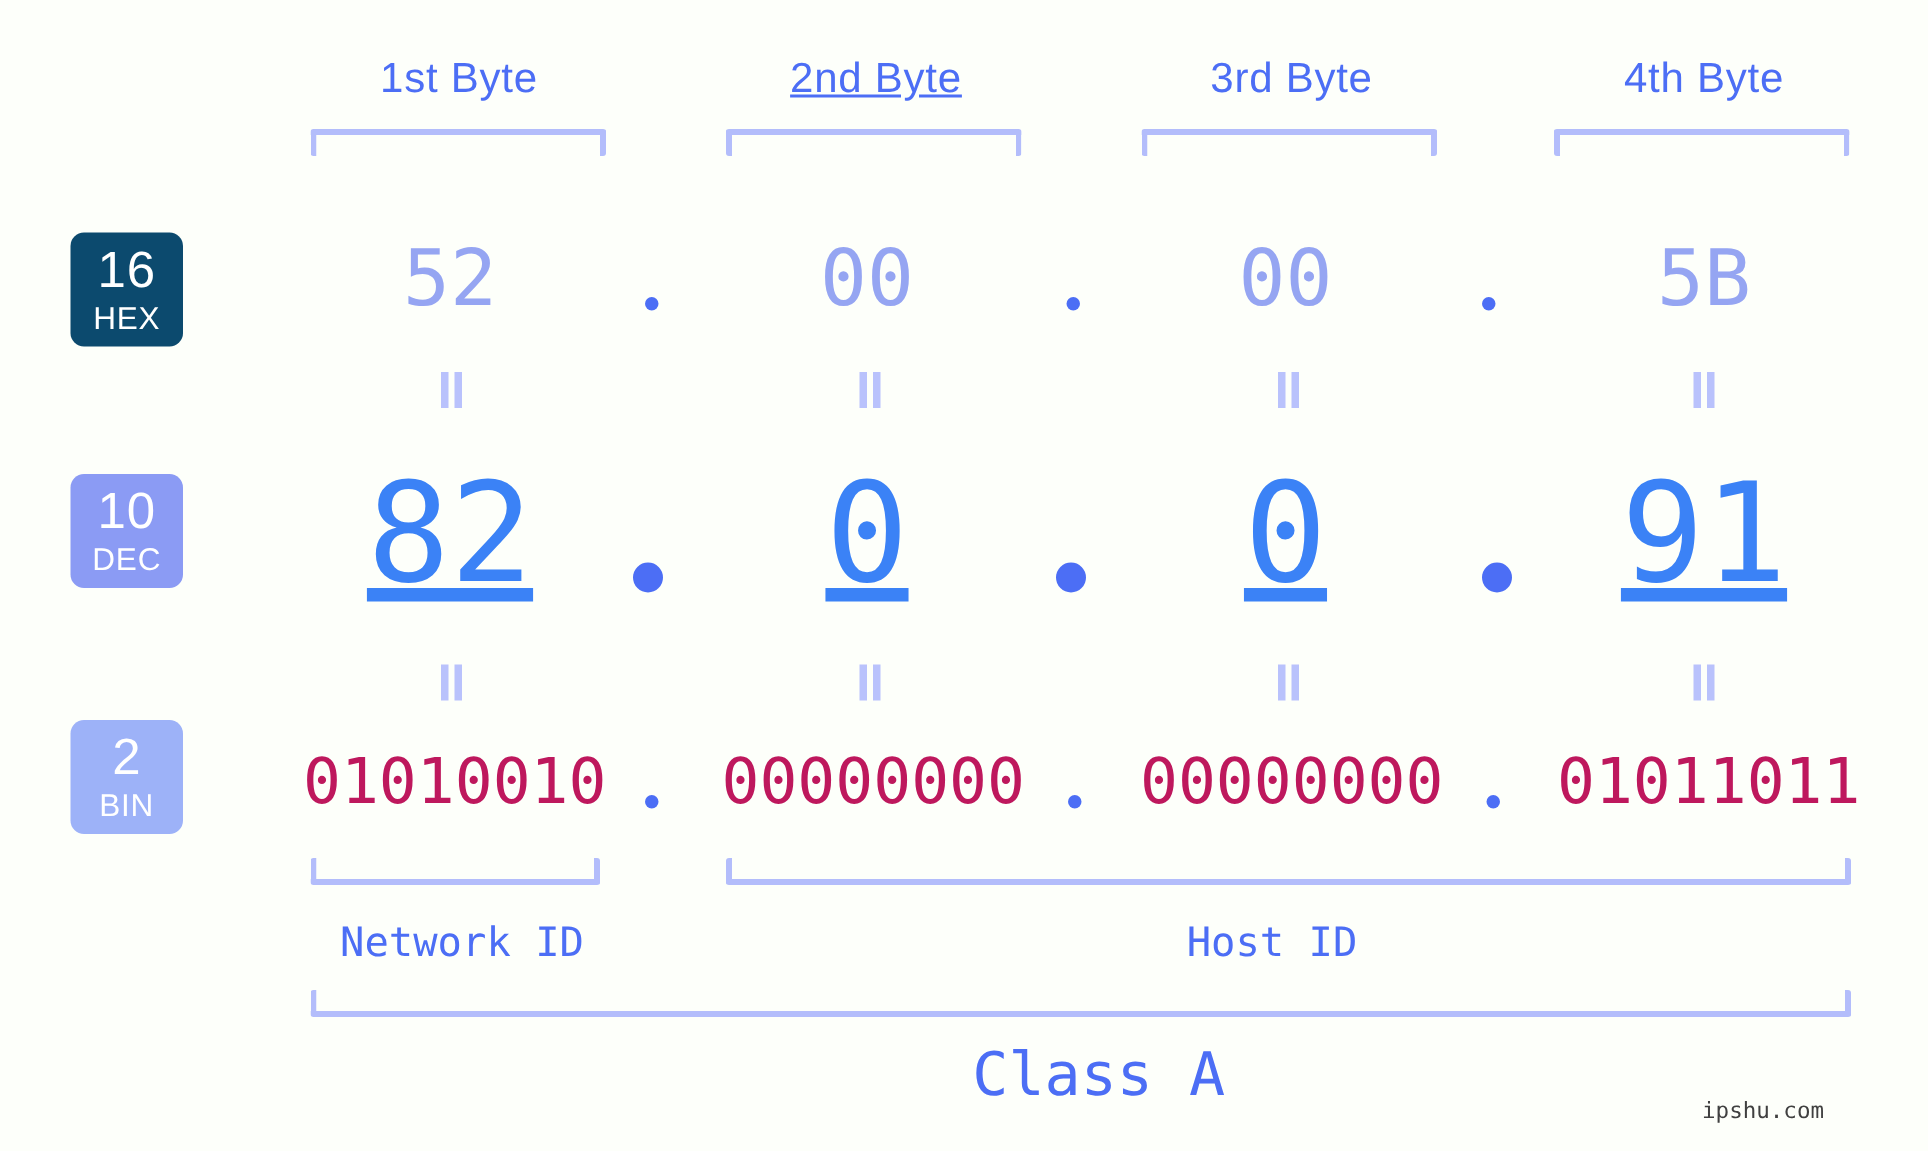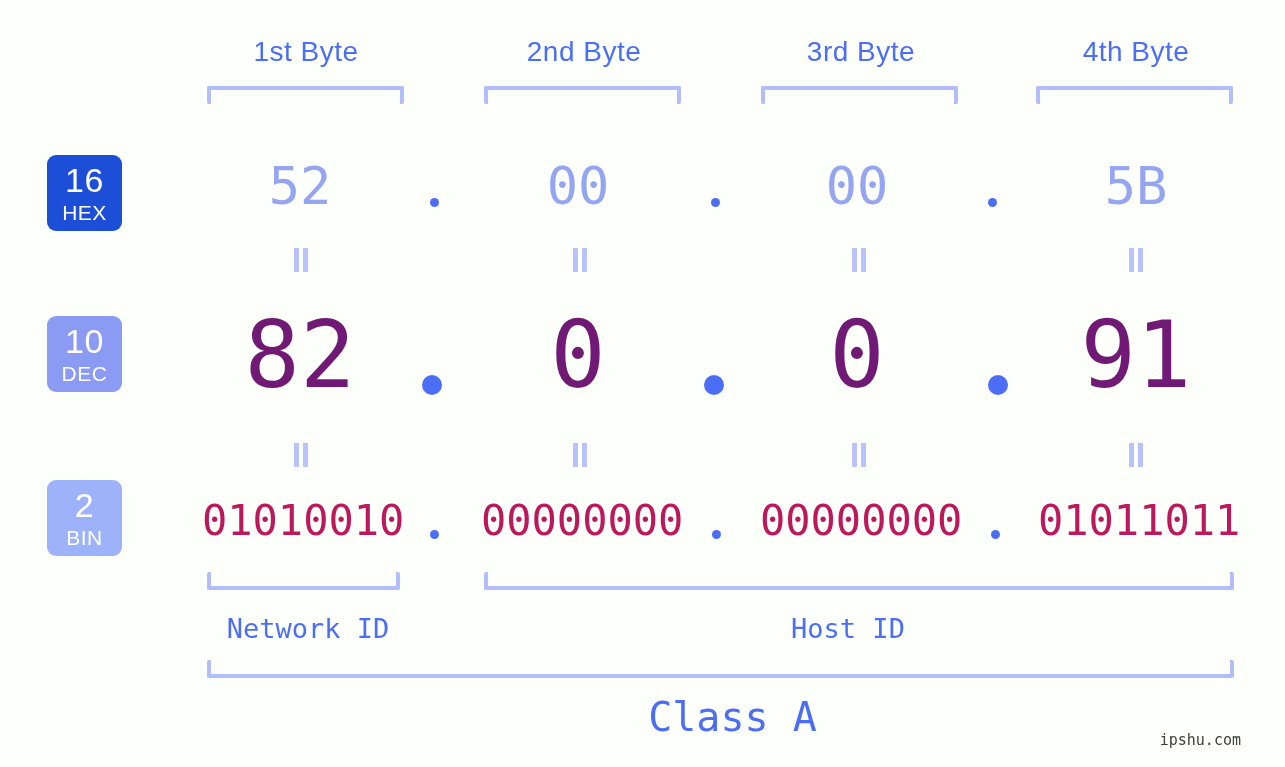--- a/index.html
+++ b/index.html
@@ -11,21 +11,20 @@
     width: 1285px;
     height: 767px;
     background: #fdfffa;
     font-family: "Liberation Sans", sans-serif;
     overflow: hidden;
   }
   #canvas {
     position: relative;
     width: 1226px;
     height: 767px;
-    padding-left: 25px;
   }
 
   
   .byte-label {
     position: absolute;
     font-family: "Liberation Sans", sans-serif;
     font-size: 28px;
     color: #4c6ef5;
     text-align: center;
     white-space: nowrap;
@@ -83,21 +82,22 @@
     text-align: center;
     white-space: nowrap;
     line-height: 1;
   }
   .row-hex .val {
     font-size: 52px;
     color: #95a5f2;
   }
   .row-dec .val {
     font-size: 92px;
-    color: #701a75;
+    color: #3b82f6;
+    text-decoration: underline;
   }
   .row-bin .val {
     font-size: 42px;
     color: #be185d;
   }
 
   .dot {
     position: absolute;
     border-radius: 50%;
     background: #4c6ef5;
@@ -143,30 +143,30 @@
     font-size: 15px;
     color: #404040;
   }
 </style>
 </head>
 <body>
 
 <div id="canvas">
 
   <div class="byte-label" style="left:206px; top:36px; width:200px;">1st Byte</div>
-  <div class="byte-label" style="left:484px; top:36px; width:200px;">2nd Byte</div>
+  <div class="byte-label" style="left:484px; top:36px; width:200px;text-decoration:underline;">2nd Byte</div>
   <div class="byte-label" style="left:761px; top:36px; width:200px;">3rd Byte</div>
   <div class="byte-label" style="left:1036px; top:36px; width:200px;">4th Byte</div>
 
   <div class="bracket-down" style="left:207px; top:86px; width:197px;"></div>
   <div class="bracket-down" style="left:484px; top:86px; width:197px;"></div>
   <div class="bracket-down" style="left:761px; top:86px; width:197px;"></div>
   <div class="bracket-down" style="left:1036px; top:86px; width:197px;"></div>
 
-  <div class="badge" style="left:47px; top:155px; background:#1d4ed8;">
+  <div class="badge" style="left:47px; top:155px; background:#0c4a6e;">
     <span class="num">16</span>
     <span class="nm">HEX</span>
   </div>
 
   <div class="row-hex">
     <div class="val" style="left:200px; top:160px; width:200px;">52</div>
     <div class="dot dot-sm" style="left:430px; top:198px;"></div>
     <div class="val" style="left:478px; top:160px; width:200px;">00</div>
     <div class="dot dot-sm" style="left:711px; top:198px;"></div>
     <div class="val" style="left:757px; top:160px; width:200px;">00</div>

